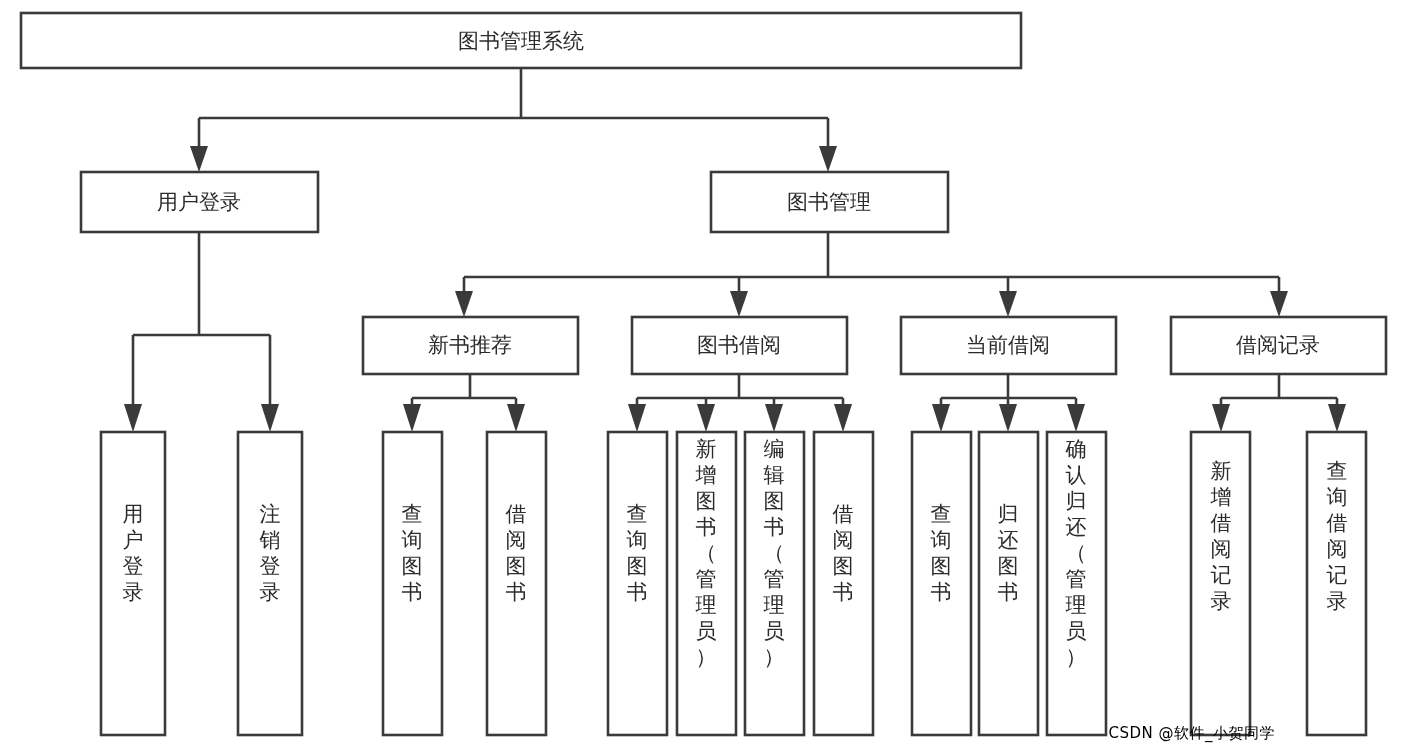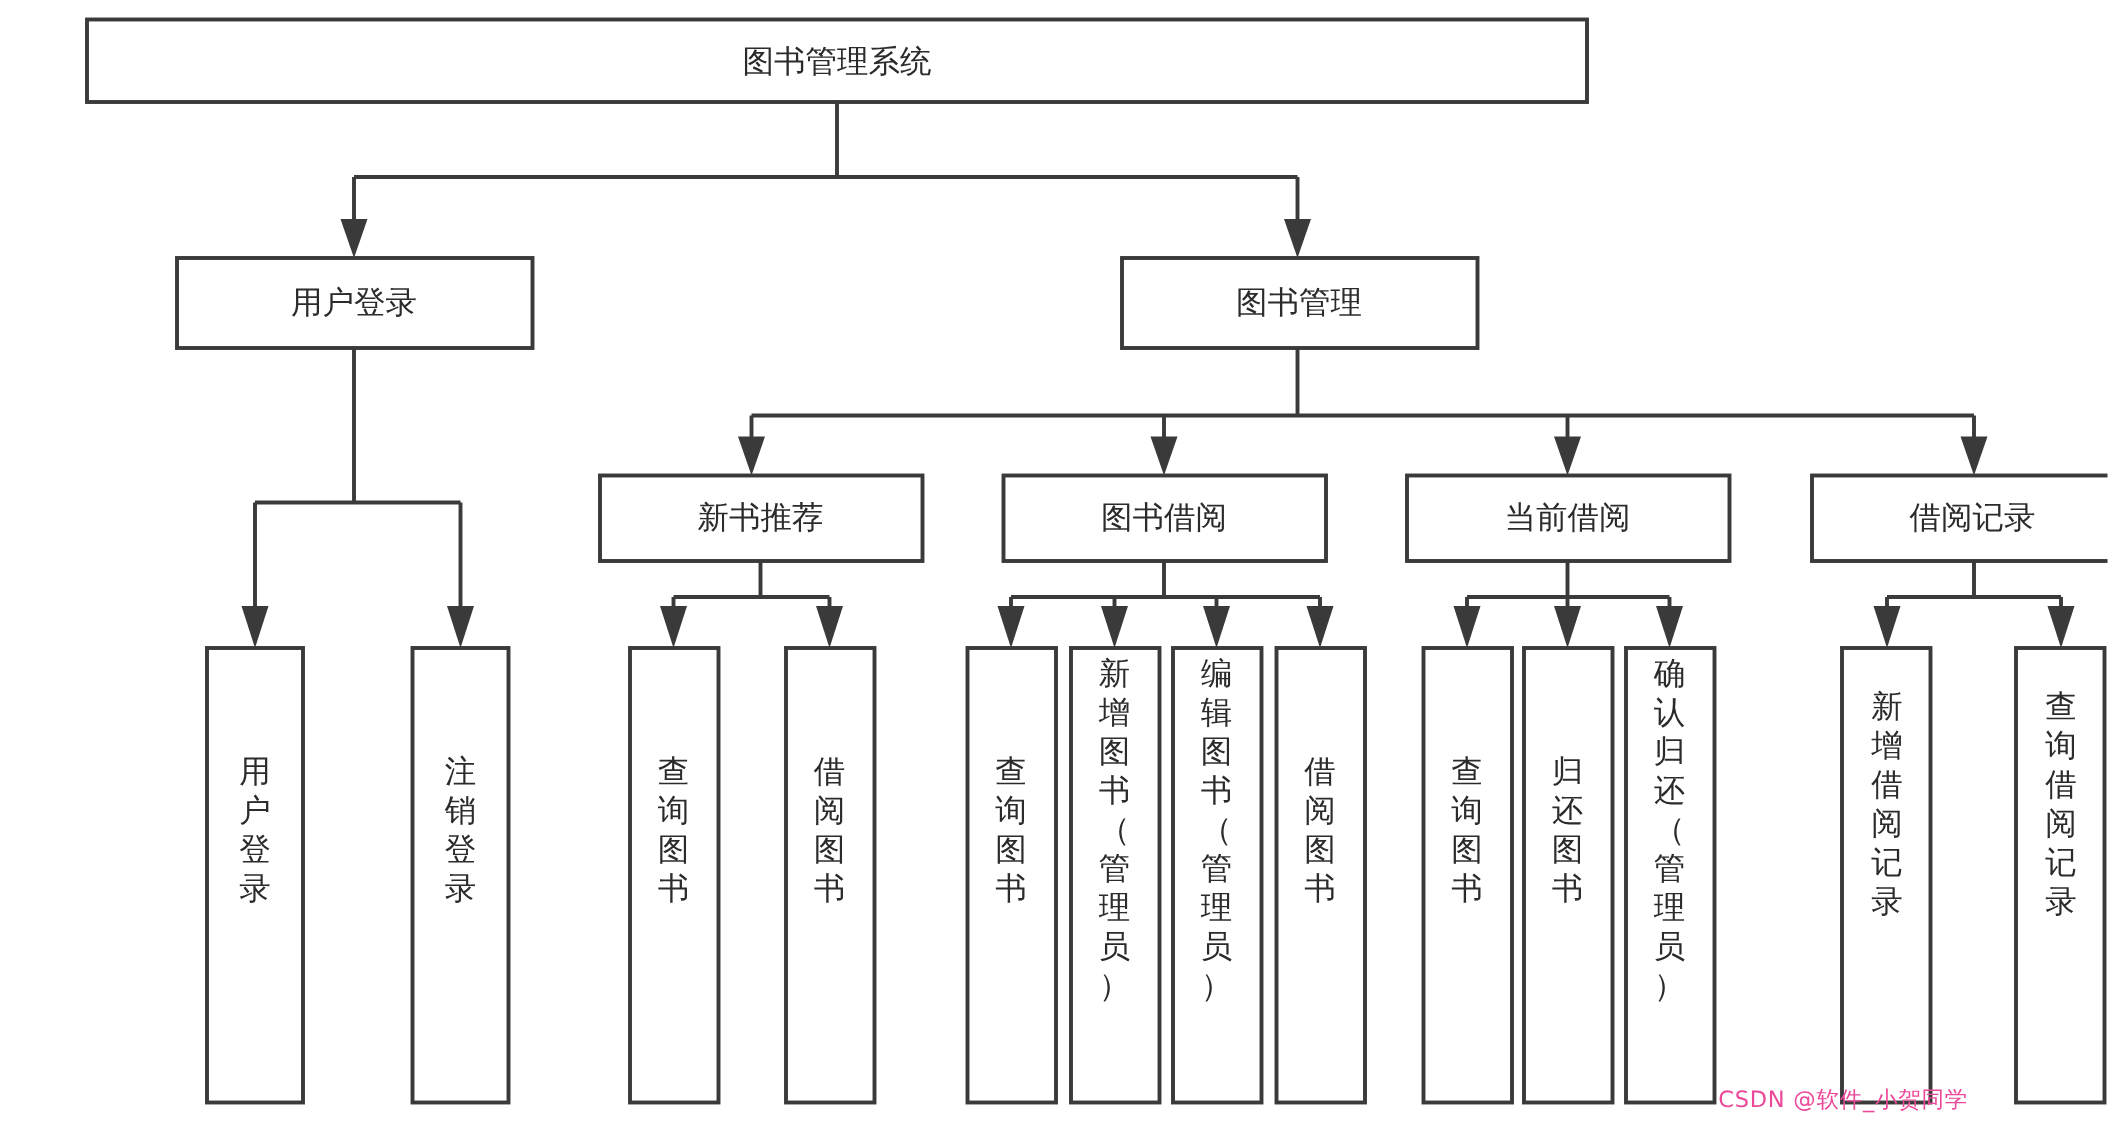--- a/index.html
+++ b/index.html
@@ -12,21 +12,20 @@
     width: 1405px;
     height: 747px;
     font-family: "DejaVu Sans", "Liberation Sans", sans-serif;
     overflow: hidden;
     position: relative;
   }
   #diagram-root {
     position: relative;
     width: 1283px;
     height: 747px;
-    margin-left: 37px;
   }
   svg#tree-svg {
     position: absolute;
     top: 0;
     left: 0;
     width: 1405px;
     height: 747px;
     display: block;
   }
   .node-box {
@@ -56,21 +55,21 @@
     font-family: "DejaVu Sans", "Liberation Sans", sans-serif;
     font-size: 21px;
     text-anchor: middle;
   }
   .watermark-text {
     position: absolute;
     right: 8px;
     bottom: 4px;
     font-family: "DejaVu Sans", "Liberation Sans", sans-serif;
     font-size: 15px;
-    color: #ec4899;
+    color: #000000;
     white-space: nowrap;
     letter-spacing: 0.5px;
     pointer-events: none;
   }
 </style>
 </head>
 <body>
 
 <div id="diagram-root">
 

